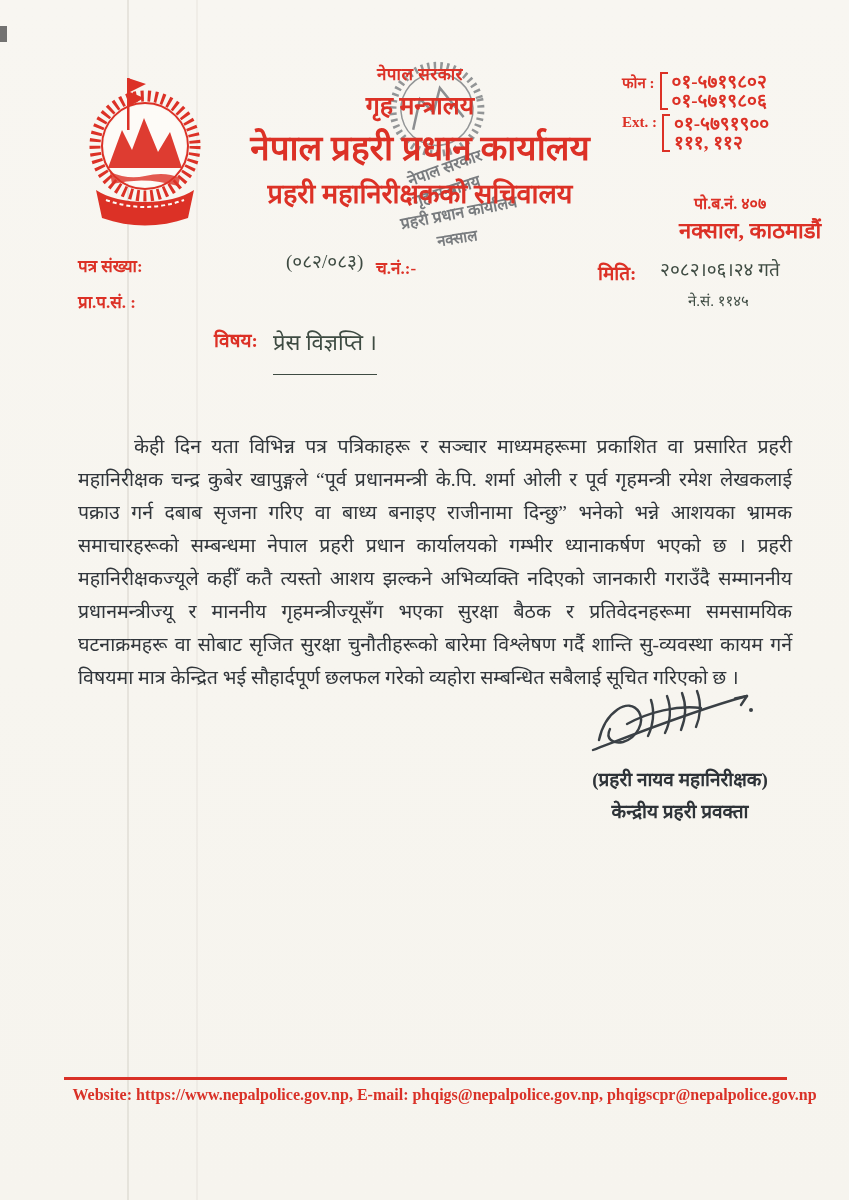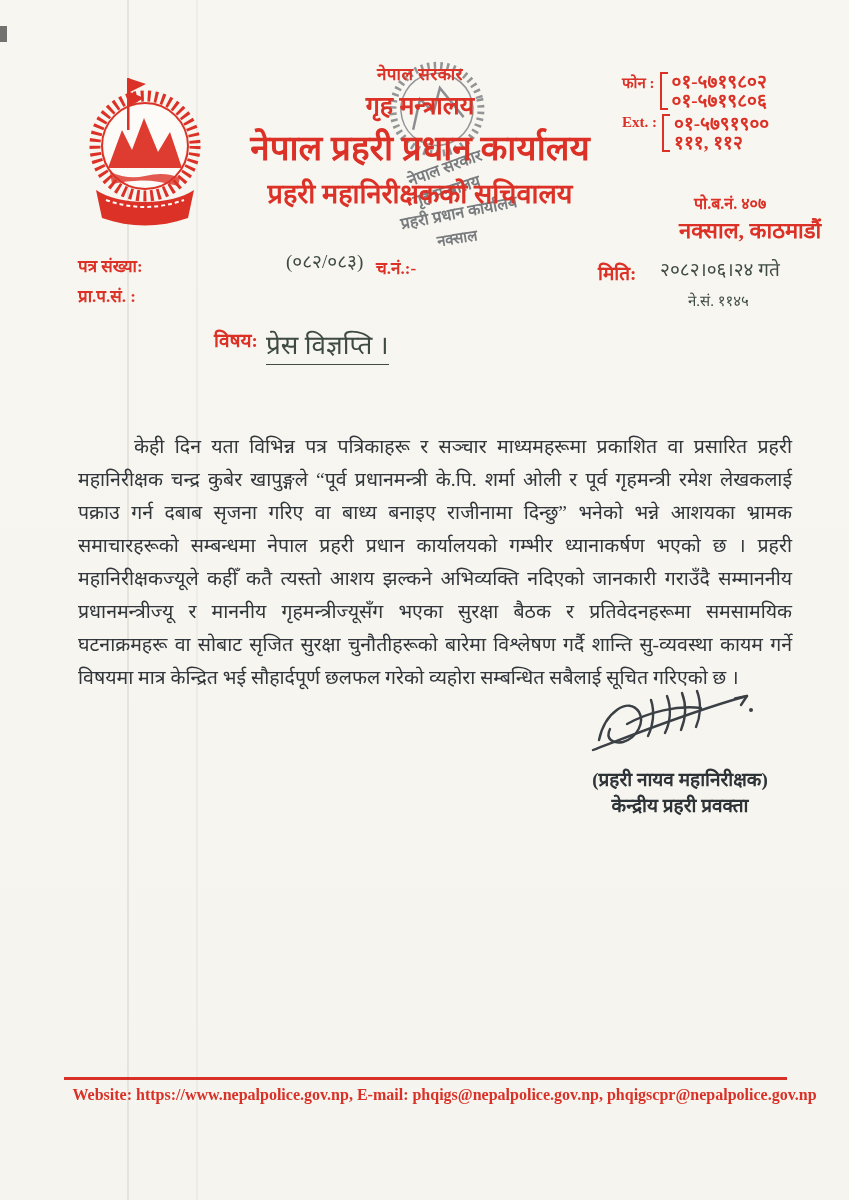--- a/index.html
+++ b/index.html
@@ -29,42 +29,42 @@
 
   .po-box{position:absolute;left:694px;top:192px;color:#dc3126;font-size:16px;font-weight:bold;white-space:nowrap;}
   .address{position:absolute;left:634px;top:214px;color:#dc3126;font-size:22px;font-weight:bold;white-space:nowrap;margin-left:45px;}
 
   
   .label-red{color:#dc3126;font-weight:bold;font-size:17px;white-space:nowrap;}
   .hand{color:#3e4b42;font-size:18px;white-space:nowrap;}
   .ref-label{position:absolute;left:78px;top:254px;}
   .ref-value{position:absolute;left:286px;top:248px;font-size:19px;}
   .dispatch-label{position:absolute;left:376px;top:256px;}
-  .prapasam{position:absolute;left:78px;top:284px;text-align:center;}
+  .prapasam{position:absolute;left:78px;top:290px;text-align:center;}
   .date-label{position:absolute;left:598px;top:260px;}
   .date-value{position:absolute;left:660px;top:256px;font-size:19px;}
   .nepal-sambat{position:absolute;left:688px;top:290px;font-size:15px;}
 
   
   .subject-label{position:absolute;left:214px;top:327px;font-size:19px;}
-  .subject-value{position:absolute;left:266px;top:326px;font-size:26px;border-bottom:1.5px solid #3e4b42;padding-bottom:2px;}
+  .subject-value{position:absolute;left:273px;top:326px;font-size:22px;border-bottom:1.5px solid #3e4b42;padding-bottom:18px;}
 
   
   .body-text{
     position:absolute;left:78px;top:410px;width:714px;
     color:#31363b;font-size:19.5px;line-height:33px;
     text-align:justify;text-indent:56px;
   }
 
   
   .sig-block{position:absolute;left:545px;top:682px;width:270px;text-align:center;color:#2e3338;}
   .sig-scribble{display:block;margin:0 auto;width:190px;height:78px;}
   .sig-name{font-size:21px;font-weight:bold;margin-top:0px;}
   .sig-designation{font-size:19px;font-weight:bold;margin-top:6px;white-space:nowrap;}
-  .sig-role{font-size:19px;font-weight:bold;}
+  .sig-role{font-size:19px;font-weight:bold;margin-top:6px;}
 
   
   .footer-line{position:absolute;left:64px;right:62px;top:1077px;height:3px;background:#d93127;}
   .footer-text{position:absolute;left:0;right:0;top:1086px;text-align:center;color:#d93127;font-size:16px;font-weight:bold;padding-left:40px;}
 </style>
 </head>
 <body>
 
 <div class="page">
 

